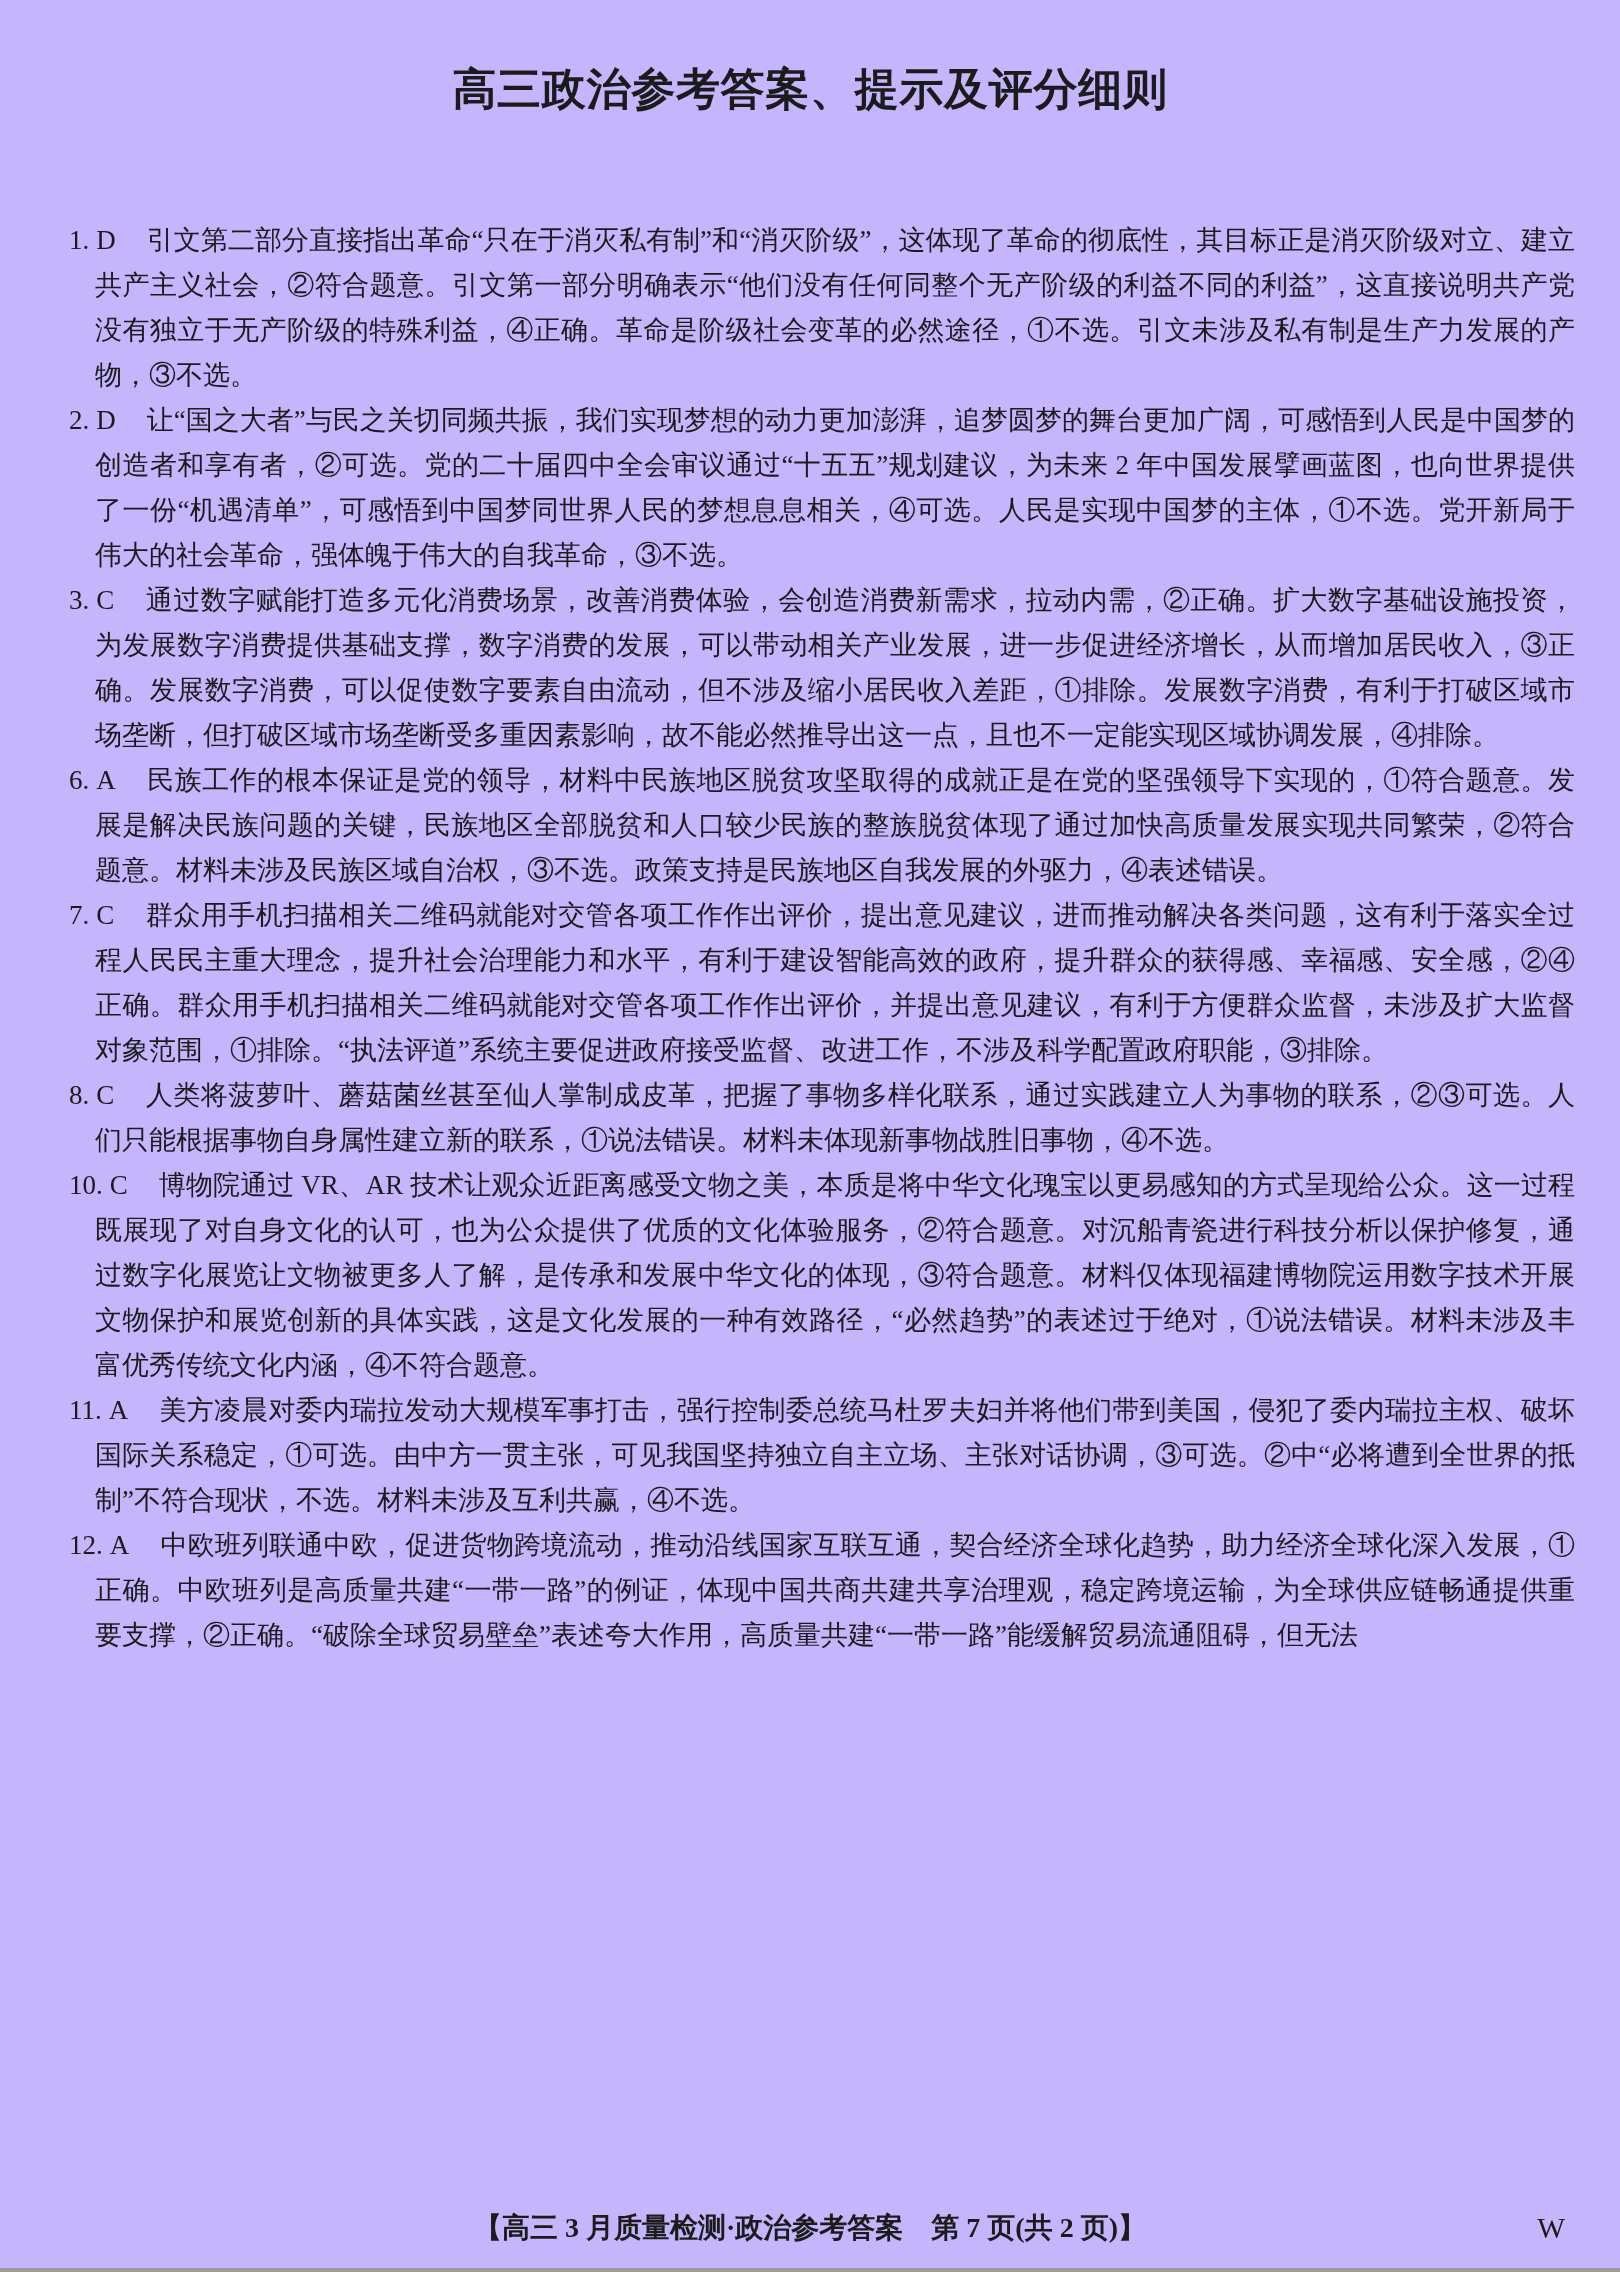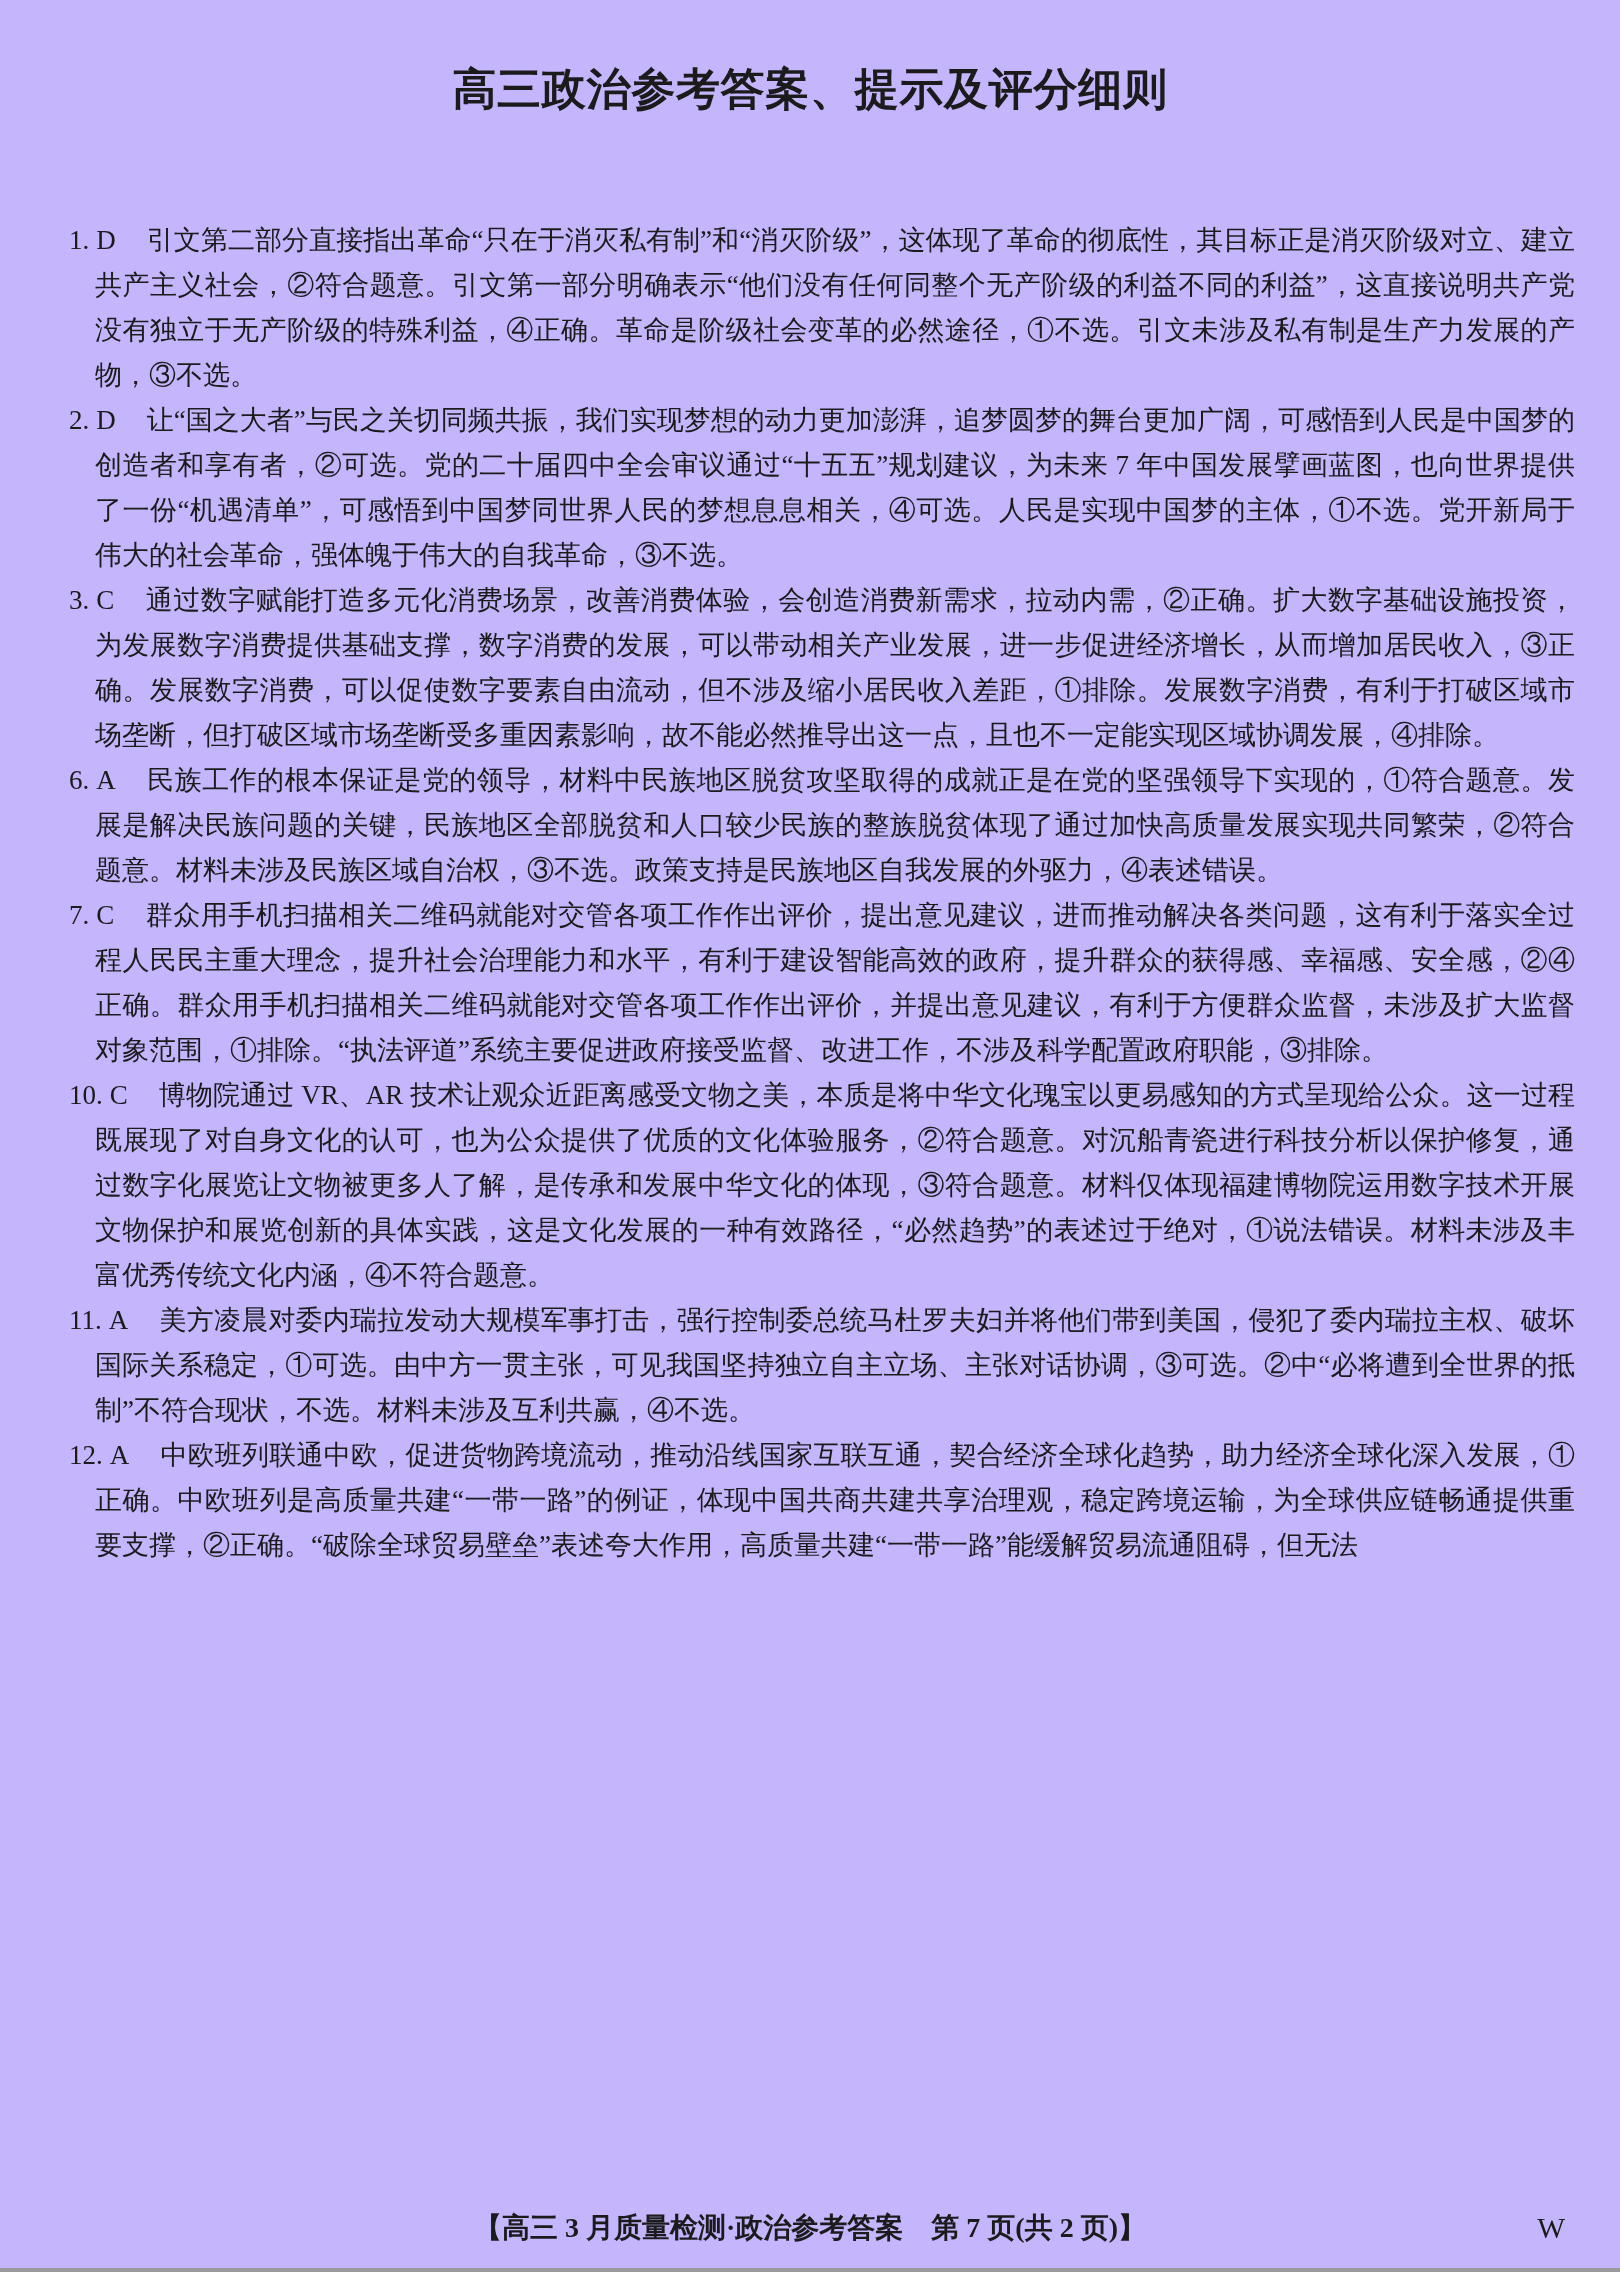--- a/index.html
+++ b/index.html
@@ -67,24 +67,25 @@
 </style>
 </head>
 <body>
 
 <div class="page">
 
   <h1 class="title">高三政治参考答案、提示及评分细则</h1>
 
   <div class="content" id="items-container">
       <p class="item"><span class="num">1.</span><span class="ans">D</span><span class="txt">引文第二部分直接指出革命“只在于消灭私有制”和“消灭阶级”，这体现了革命的彻底性，其目标正是消灭阶级对立、建立共产主义社会，②符合题意。引文第一部分明确表示“他们没有任何同整个无产阶级的利益不同的利益”，这直接说明共产党没有独立于无产阶级的特殊利益，④正确。革命是阶级社会变革的必然途径，①不选。引文未涉及私有制是生产力发展的产物，③不选。</span></p>
-      <p class="item"><span class="num">2.</span><span class="ans">D</span><span class="txt">让“国之大者”与民之关切同频共振，我们实现梦想的动力更加澎湃，追梦圆梦的舞台更加广阔，可感悟到人民是中国梦的创造者和享有者，②可选。党的二十届四中全会审议通过“十五五”规划建议，为未来 7 年中国发展擘画蓝图，也向世界提供了一份“机遇清单”，可感悟到中国梦同世界人民的梦想息息相关，④可选。人民是实现中国梦的主体，①不选。党开新局于伟大的社会革命，强体魄于伟大的自我革命，③不选。</span></p>
+      <p class="item"><span class="num">2.</span><span class="ans">D</span><span class="txt">让“国之大者”与民之关切同频共振，我们实现梦想的动力更加澎湃，追梦圆梦的舞台更加广阔，可感悟到人民是中国梦的创造者和享有者，②可选。党的二十届四中全会审议通过“十五五”规划建议，为未来 2 年中国发展擘画蓝图，也向世界提供了一份“机遇清单”，可感悟到中国梦同世界人民的梦想息息相关，④可选。人民是实现中国梦的主体，①不选。党开新局于伟大的社会革命，强体魄于伟大的自我革命，③不选。</span></p>
       <p class="item"><span class="num">3.</span><span class="ans">C</span><span class="txt">通过数字赋能打造多元化消费场景，改善消费体验，会创造消费新需求，拉动内需，②正确。扩大数字基础设施投资，为发展数字消费提供基础支撑，数字消费的发展，可以带动相关产业发展，进一步促进经济增长，从而增加居民收入，③正确。发展数字消费，可以促使数字要素自由流动，但不涉及缩小居民收入差距，①排除。发展数字消费，有利于打破区域市场垄断，但打破区域市场垄断受多重因素影响，故不能必然推导出这一点，且也不一定能实现区域协调发展，④排除。</span></p>
       <p class="item"><span class="num">6.</span><span class="ans">A</span><span class="txt">民族工作的根本保证是党的领导，材料中民族地区脱贫攻坚取得的成就正是在党的坚强领导下实现的，①符合题意。发展是解决民族问题的关键，民族地区全部脱贫和人口较少民族的整族脱贫体现了通过加快高质量发展实现共同繁荣，②符合题意。材料未涉及民族区域自治权，③不选。政策支持是民族地区自我发展的外驱力，④表述错误。</span></p>
       <p class="item"><span class="num">7.</span><span class="ans">C</span><span class="txt">群众用手机扫描相关二维码就能对交管各项工作作出评价，提出意见建议，进而推动解决各类问题，这有利于落实全过程人民民主重大理念，提升社会治理能力和水平，有利于建设智能高效的政府，提升群众的获得感、幸福感、安全感，②④正确。群众用手机扫描相关二维码就能对交管各项工作作出评价，并提出意见建议，有利于方便群众监督，未涉及扩大监督对象范围，①排除。“执法评道”系统主要促进政府接受监督、改进工作，不涉及科学配置政府职能，③排除。</span></p>
+      <p class="item"><span class="num">8.</span><span class="ans">C</span><span class="txt">人类将菠萝叶、蘑菇菌丝甚至仙人掌制成皮革，把握了事物多样化联系，通过实践建立人为事物的联系，②③可选。人们只能根据事物自身属性建立新的联系，①说法错误。材料未体现新事物战胜旧事物，④不选。</span></p>
       <p class="item"><span class="num">10.</span><span class="ans">C</span><span class="txt">博物院通过 VR、AR 技术让观众近距离感受文物之美，本质是将中华文化瑰宝以更易感知的方式呈现给公众。这一过程既展现了对自身文化的认可，也为公众提供了优质的文化体验服务，②符合题意。对沉船青瓷进行科技分析以保护修复，通过数字化展览让文物被更多人了解，是传承和发展中华文化的体现，③符合题意。材料仅体现福建博物院运用数字技术开展文物保护和展览创新的具体实践，这是文化发展的一种有效路径，“必然趋势”的表述过于绝对，①说法错误。材料未涉及丰富优秀传统文化内涵，④不符合题意。</span></p>
       <p class="item"><span class="num">11.</span><span class="ans">A</span><span class="txt">美方凌晨对委内瑞拉发动大规模军事打击，强行控制委总统马杜罗夫妇并将他们带到美国，侵犯了委内瑞拉主权、破坏国际关系稳定，①可选。由中方一贯主张，可见我国坚持独立自主立场、主张对话协调，③可选。②中“必将遭到全世界的抵制”不符合现状，不选。材料未涉及互利共赢，④不选。</span></p>
       <p class="item"><span class="num">12.</span><span class="ans">A</span><span class="txt">中欧班列联通中欧，促进货物跨境流动，推动沿线国家互联互通，契合经济全球化趋势，助力经济全球化深入发展，①正确。中欧班列是高质量共建“一带一路”的例证，体现中国共商共建共享治理观，稳定跨境运输，为全球供应链畅通提供重要支撑，②正确。“破除全球贸易壁垒”表述夸大作用，高质量共建“一带一路”能缓解贸易流通阻碍，但无法</span></p>
     </div>
 
   <div class="footer">
     <span>【高三 3 月质量检测·政治参考答案　第 7 页(共 2 页)】</span>
     <span class="watermark">W</span>
   </div>
 

